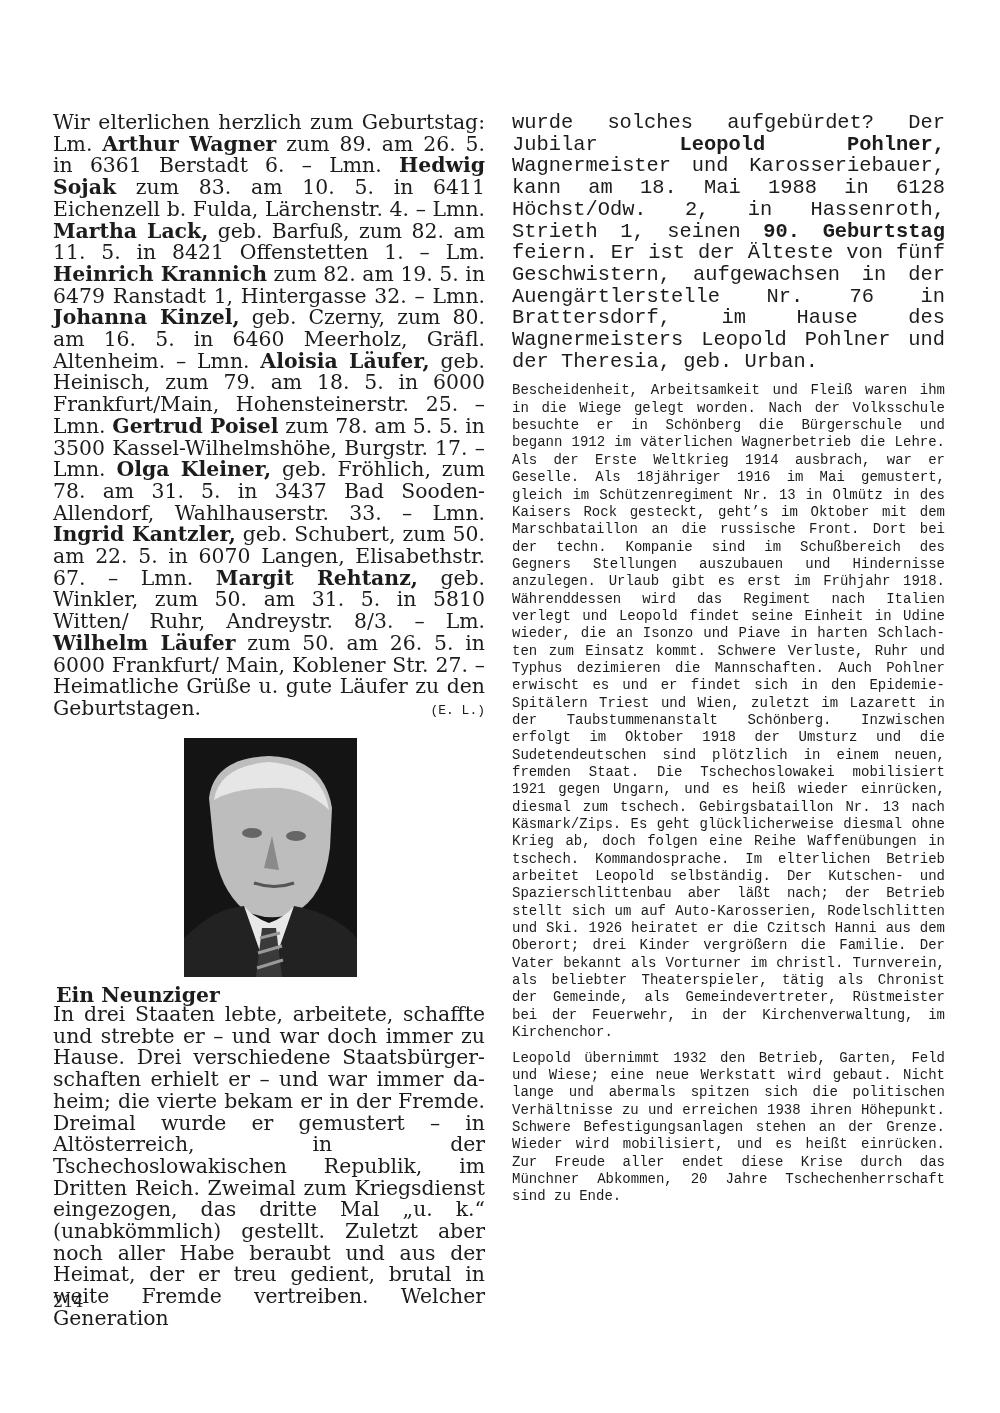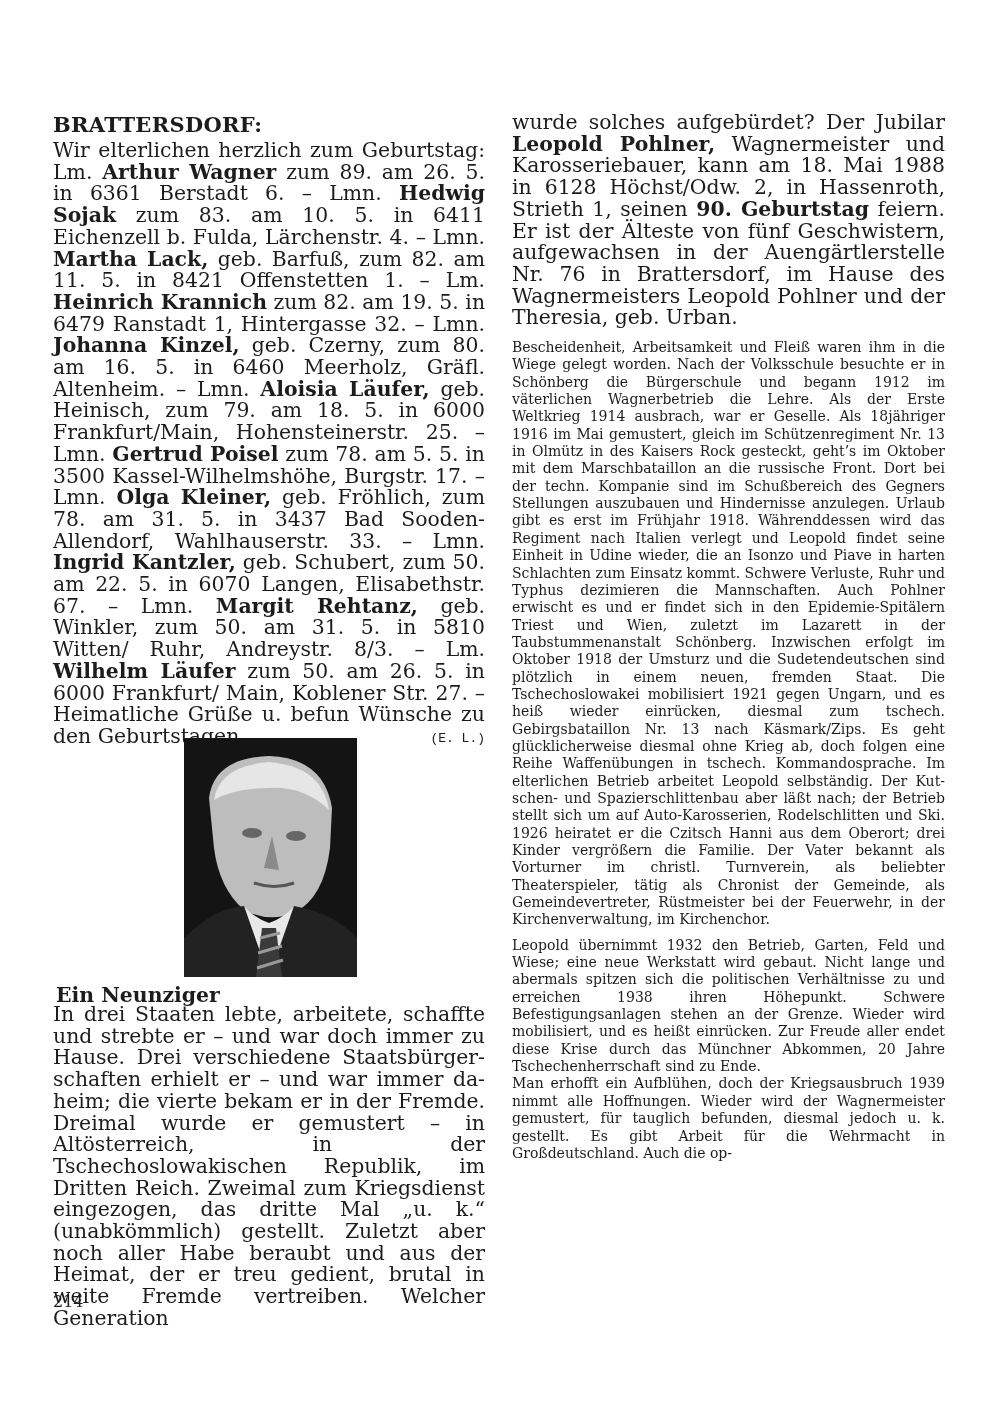--- a/index.html
+++ b/index.html
@@ -1,40 +1,39 @@
 <!DOCTYPE html>
 <html><head>
 <meta charset="utf-8">
 <style>
   html, body { margin: 0; padding: 0; background: #ffffff; }
   body { width: 1000px; height: 1413px; position: relative; overflow: hidden; color: #1c1c1c; font-family: "DejaVu Serif", "Liberation Serif", serif; }
   .col { position: absolute; text-align: justify; }
   .col-left { left: 53px; top: 112px; width: 432px; font-size: 20.4px; line-height: 21.7px; }
-  .col-right { left: 512px; top: 112px; width: 433px; }
+  .col-right { left: 512px; top: 112px; width: 433px; font-family: Liberation Mono, monospace; }
   .heading { font-weight: bold; font-size: 21px; line-height: 26px; letter-spacing: 0.3px; margin: 0 0 2px 0; text-align: left; }
   .para { margin: 0; hyphens: manual; }
   .b { font-weight: bold; }
   .sig { text-align: right; font-size: 13px; line-height: 14px; margin-top: -16px; font-family: Liberation Mono, monospace; }
   .big { font-size: 20.4px; line-height: 21.7px; }
   .small { font-size: 14px; line-height: 17.35px; margin-top: 10px; }
   .small + .small { margin-top: 8px; }
   .photo-wrap { position: absolute; left: 184px; top: 738px; width: 173px; height: 239px; background: #1a1a1a; overflow: hidden; }
   .sub-heading { position: absolute; left: 56px; top: 984px; width: 432px; font-size: 20.4px; font-weight: bold; line-height: 22px; }
   .col-left-2 { position: absolute; left: 53px; top: 1004px; width: 432px; font-size: 20.4px; line-height: 21.7px; text-align: justify; }
   .page-number { position: absolute; left: 53px; top: 1292px; font-size: 16px; }
 </style>
 </head>
 <body>
 
 <div class="col col-left">
-  <h2 class="heading">BRATTERSDORF:</h2>
   <p class="para">
     <span>Wir elterlichen herzlich zum Geburtstag:</span>
     <span id="entries"><span> <span>Lm.</span> <span class="b">Arthur Wagner</span> <span>zum 89. am 26. 5. in 6361 Berstadt 6. –</span></span><span> <span>Lmn.</span> <span class="b">Hedwig Sojak</span> <span>zum 83. am 10. 5. in 6411 Eichenzell b. Fulda, Lärchenstr. 4. –</span></span><span> <span>Lmn.</span> <span class="b">Martha Lack,</span> <span>geb. Barfuß, zum 82. am 11. 5. in 8421 Offenstetten 1. –</span></span><span> <span>Lm.</span> <span class="b">Heinrich Kran­nich</span> <span>zum 82. am 19. 5. in 6479 Ranstadt 1, Hintergasse 32. –</span></span><span> <span>Lmn.</span> <span class="b">Johanna Kinzel,</span> <span>geb. Czerny, zum 80. am 16. 5. in 6460 Meerholz, Gräfl. Altenheim. –</span></span><span> <span>Lmn.</span> <span class="b">Aloi­sia Läufer,</span> <span>geb. Heinisch, zum 79. am 18. 5. in 6000 Frankfurt/Main, Hohenstei­nerstr. 25. –</span></span><span> <span>Lmn.</span> <span class="b">Gertrud Poisel</span> <span>zum 78. am 5. 5. in 3500 Kassel-Wilhelmshöhe, Burgstr. 17. –</span></span><span> <span>Lmn.</span> <span class="b">Olga Kleiner,</span> <span>geb. Fröhlich, zum 78. am 31. 5. in 3437 Bad Sooden-Allendorf, Wahlhauserstr. 33. –</span></span><span> <span>Lmn.</span> <span class="b">Ingrid Kantzler,</span> <span>geb. Schubert, zum 50. am 22. 5. in 6070 Langen, Elisa­bethstr. 67. –</span></span><span> <span>Lmn.</span> <span class="b">Margit Rehtanz,</span> <span>geb. Winkler, zum 50. am 31. 5. in 5810 Witten/ Ruhr, Andreystr. 8/3. –</span></span><span> <span>Lm.</span> <span class="b">Wilhelm Läu­fer</span> <span>zum 50. am 26. 5. in 6000 Frankfurt/ Main, Koblener Str. 27. –</span></span> </span>
-    <span>Heimatliche Grüße u. befun Wünsche zu den Geburtsta­gen.</span>
+    <span>Heimatliche Grüße u. gute Läufer zu den Geburtsta­gen.</span>
   </p>
   <div class="sig">(E. L.)</div>
 </div>
 
 <div class="photo-wrap">
   <svg width="173" height="239" viewBox="0 0 173 239">
     <rect width="173" height="239" fill="#141414"></rect>
     <path d="M25 60 Q30 20 85 18 Q140 20 148 70 L146 110 Q140 160 110 175 Q85 185 60 172 Q35 150 30 110 Z" fill="#bdbdbd"></path>
     <path d="M30 62 Q35 28 85 24 Q138 28 145 72 Q120 48 85 50 Q50 50 30 62 Z" fill="#e6e6e6"></path>
     <ellipse cx="68" cy="95" rx="10" ry="5" fill="#666"></ellipse>
@@ -54,16 +53,15 @@
 <div class="col col-right">
   <p class="para big">
     <span>wurde solches aufgebürdet? Der Jubilar</span>
     <span class="b">Leopold Pohlner,</span>
     <span>Wagnermeister und Ka­rosseriebauer, kann am 18. Mai 1988 in 6128 Höchst/Odw. 2, in Hassenroth, Strieth 1, seinen</span>
     <span class="b">90. Geburtstag</span>
     <span>feiern. Er ist der Älteste von fünf Geschwistern, auf­gewachsen in der Auengärtlerstelle Nr. 76 in Brattersdorf, im Hause des Wagnermei­sters Leopold Pohlner und der Theresia, geb. Urban.</span>
   </p>
   <p class="para small">Bescheidenheit, Arbeitsamkeit und Fleiß waren ihm in die Wiege gelegt worden. Nach der Volks­schule besuchte er in Schönberg die Bürgerschule und begann 1912 im väterlichen Wagnerbetrieb die Lehre. Als der Erste Weltkrieg 1914 ausbrach, war er Geselle. Als 18jähriger 1916 im Mai gemustert, gleich im Schützenregiment Nr. 13 in Olmütz in des Kaisers Rock gesteckt, geht’s im Oktober mit dem Marschbataillon an die russische Front. Dort bei der techn. Kompanie sind im Schußbereich des Gegners Stellungen auszubauen und Hindernisse anzulegen. Urlaub gibt es erst im Frühjahr 1918. Währenddessen wird das Regiment nach Italien verlegt und Leopold findet seine Einheit in Udine wieder, die an Isonzo und Piave in harten Schlach­ten zum Einsatz kommt. Schwere Verluste, Ruhr und Typhus dezimieren die Mannschaften. Auch Pohlner erwischt es und er findet sich in den Epi­demie-Spitälern Triest und Wien, zuletzt im Laza­rett in der Taubstummenanstalt Schönberg. Inzwi­schen erfolgt im Oktober 1918 der Umsturz und die Sudetendeutschen sind plötzlich in einem neuen, fremden Staat. Die Tschechoslowakei mobilisiert 1921 gegen Ungarn, und es heiß wieder einrücken, diesmal zum tschech. Gebirgsbataillon Nr. 13 nach Käsmark/Zips. Es geht glücklicherweise diesmal ohne Krieg ab, doch folgen eine Reihe Waffenübun­gen in tschech. Kommandosprache. Im elterlichen Betrieb arbeitet Leopold selbständig. Der Kut­schen- und Spazierschlittenbau aber läßt nach; der Betrieb stellt sich um auf Auto-Karosserien, Rodel­schlitten und Ski. 1926 heiratet er die Czitsch Hanni aus dem Oberort; drei Kinder vergrößern die Fami­lie. Der Vater bekannt als Vorturner im christl. Turnverein, als beliebter Theaterspieler, tätig als Chronist der Gemeinde, als Gemeindevertreter, Rüstmeister bei der Feuerwehr, in der Kirchenver­waltung, im Kirchenchor.</p>
   <p class="para small">Leopold übernimmt 1932 den Betrieb, Garten, Feld und Wiese; eine neue Werkstatt wird gebaut. Nicht lange und abermals spitzen sich die politischen Verhältnisse zu und erreichen 1938 ihren Höhe­punkt. Schwere Befestigungsanlagen stehen an der Grenze. Wieder wird mobilisiert, und es heißt ein­rücken. Zur Freude aller endet diese Krise durch das Münchner Abkommen, 20 Jahre Tschechen­herrschaft sind zu Ende.</p>
-  <p class="para small" style="margin-top:0">Man erhofft ein Aufblühen, doch der Kriegsaus­bruch 1939 nimmt alle Hoffnungen. Wieder wird der Wagnermeister gemustert, für tauglich befun­den, diesmal jedoch u. k. gestellt. Es gibt Arbeit für die Wehrmacht in Großdeutschland. Auch die op-</p>
 </div>
 
 <div class="page-number">214</div>
 
 </body></html>

